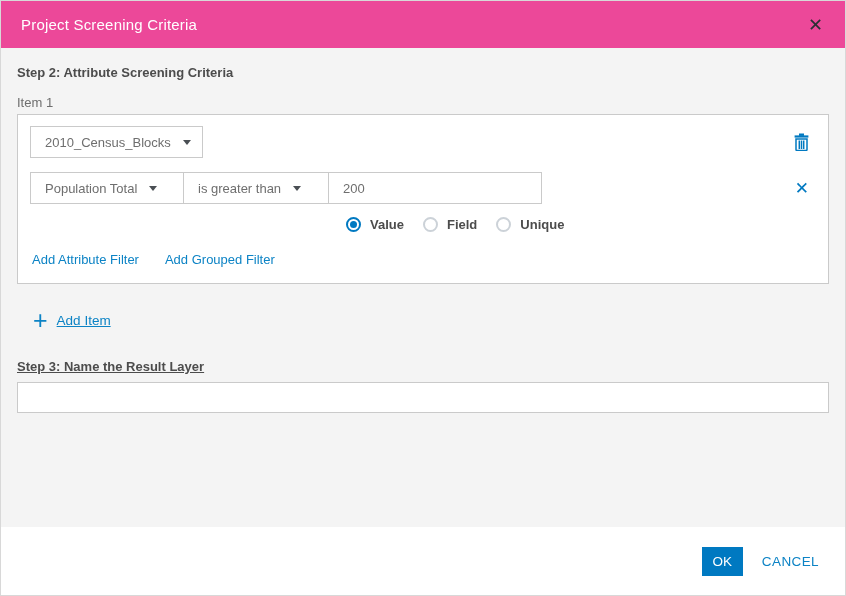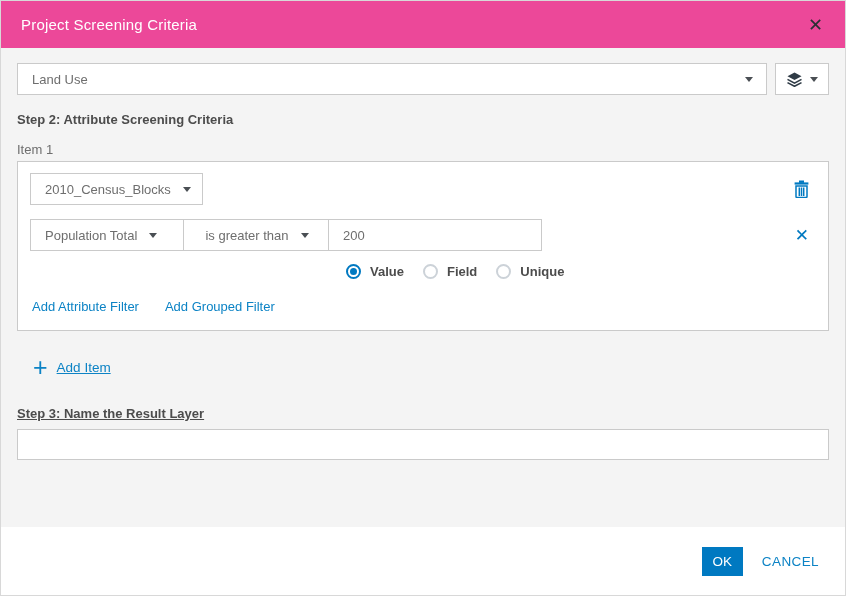--- a/index.html
+++ b/index.html
@@ -72,21 +72,21 @@
     padding: 0 12px 0 14px;
     font-size: 13px; color: #6e6e6e;
     border-left: 1px solid #cacaca;
     cursor: pointer;
   }
   .cell:first-child { border-left: none; }
   .cell .caret { margin-left: 12px; }
   .w-layer { width: 171px; }
   .w-spatial { width: 105px; }
   .w-field { width: 152px; }
-  .w-cmp { width: 145px; justify-content: center; }
+  .w-cmp { width: 145px; }
   .cell-input {
     width: 213px; height: 30px;
     border: none; border-left: 1px solid #cacaca;
     padding: 0 12px 0 14px;
     font-size: 13px; color: #6e6e6e;
     font-family: inherit; outline: none;
   }
   .row-action { margin-left: auto; margin-right: 7px; display: flex; align-items: center; cursor: pointer; }
   .remove-x { color: #0079c1; font-size: 17px; line-height: 1; }
 
@@ -143,34 +143,20 @@
 <div class="dialog">
 
   <div class="header">
     <span class="title">Project Screening Criteria</span>
     <span class="close">✕</span>
   </div>
 
   <div class="content">
 
 
-    <div class="step1-row">
-      <div class="select-box">
-        <span>Land Use</span>
-        <span class="caret"></span>
-      </div>
-      <div class="layers-btn">
-        <svg class="icon-svg" width="17" height="15" viewBox="0 0 17 15">
-          <path d="M8.5 0.5 L15.5 4.2 L8.5 7.9 L1.5 4.2 Z" fill="#2f3b46"></path>
-          <path d="M1.5 7.4 L8.5 11.1 L15.5 7.4" fill="none" stroke="#2f3b46" stroke-width="1.6"></path>
-          <path d="M1.5 10.6 L8.5 14.3 L15.5 10.6" fill="none" stroke="#2f3b46" stroke-width="1.6"></path>
-        </svg>
-        <span class="caret"></span>
-      </div>
-    </div>
 
     <div class="step-label s2">Step 2: Attribute Screening Criteria</div>
     <div class="item-label">Item 1</div>
 
     <div class="item-box">
 
       <div class="irow">
         <div class="cell-group">
           <div class="cell w-layer">
             <span>2010_Census_Blocks</span>

